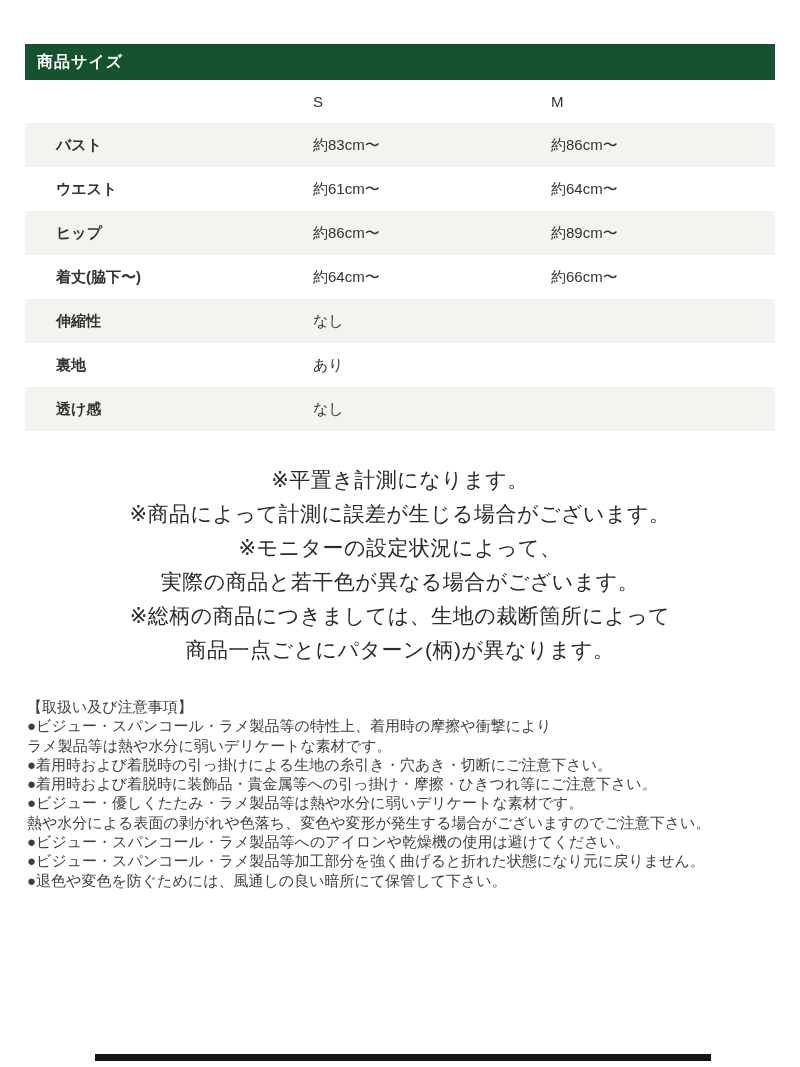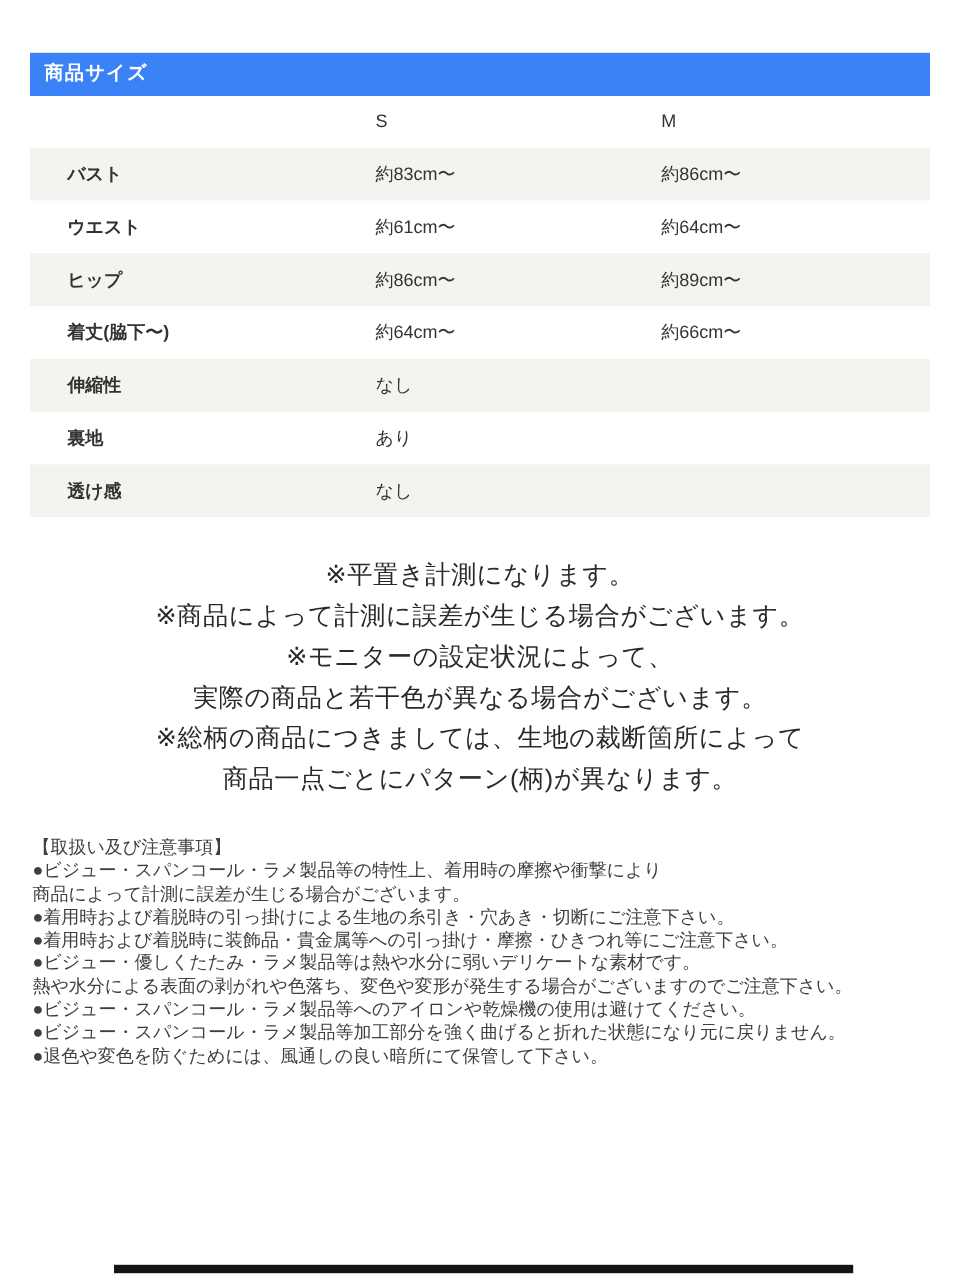--- a/index.html
+++ b/index.html
@@ -2,21 +2,21 @@
 <html><head>
 <meta charset="utf-8">
 <style>
   html,body{margin:0;padding:0;background:#ffffff;}
   body{font-family:"Liberation Sans","DejaVu Sans",sans-serif;color:#333;}
   .page{position:relative;width:800px;height:1067px;background:#fff;overflow:hidden;}
   .content{margin:0 25px;}
 
   
   .section-header{
-    margin-top:44px;height:36px;background:#3b82f6;color:#fff;
+    margin-top:44px;height:36px;background:#14532d;color:#fff;
     font-weight:bold;font-size:16px;line-height:36px;
     padding-left:12px;box-sizing:border-box;letter-spacing:1px;
   }
 
   
   .trow{display:flex;align-items:center;height:44px;font-size:15px;}
   .thead{height:43px;background:#fff;}
   .cell{box-sizing:border-box;}
   .cell.label{width:288px;padding-left:31px;font-weight:bold;color:#333;}
   .thead .cell.label{font-weight:normal;}
@@ -94,21 +94,21 @@
       <div class="note-line">※商品によって計測に誤差が生じる場合がございます。</div>
       <div class="note-line">※モニターの設定状況によって、</div>
       <div class="note-line">実際の商品と若干色が異なる場合がございます。</div>
       <div class="note-line">※総柄の商品につきましては、生地の裁断箇所によって</div>
       <div class="note-line">商品一点ごとにパターン(柄)が異なります。</div>
     </div>
 
     <div class="precautions">
       <div class="line">【取扱い及び注意事項】</div>
       <div class="line">●ビジュー・スパンコール・ラメ製品等の特性上、着用時の摩擦や衝撃により</div>
-      <div class="line">商品によって計測に誤差が生じる場合がございます。</div>
+      <div class="line">ラメ製品等は熱や水分に弱いデリケートな素材です。</div>
       <div class="line">●着用時および着脱時の引っ掛けによる生地の糸引き・穴あき・切断にご注意下さい。</div>
       <div class="line">●着用時および着脱時に装飾品・貴金属等への引っ掛け・摩擦・ひきつれ等にご注意下さい。</div>
       <div class="line">●ビジュー・優しくたたみ・ラメ製品等は熱や水分に弱いデリケートな素材です。</div>
       <div class="line">熱や水分による表面の剥がれや色落ち、変色や変形が発生する場合がございますのでご注意下さい。</div>
       <div class="line">●ビジュー・スパンコール・ラメ製品等へのアイロンや乾燥機の使用は避けてください。</div>
       <div class="line">●ビジュー・スパンコール・ラメ製品等加工部分を強く曲げると折れた状態になり元に戻りません。</div>
       <div class="line">●退色や変色を防ぐためには、風通しの良い暗所にて保管して下さい。</div>
     </div>
 
   </div>

